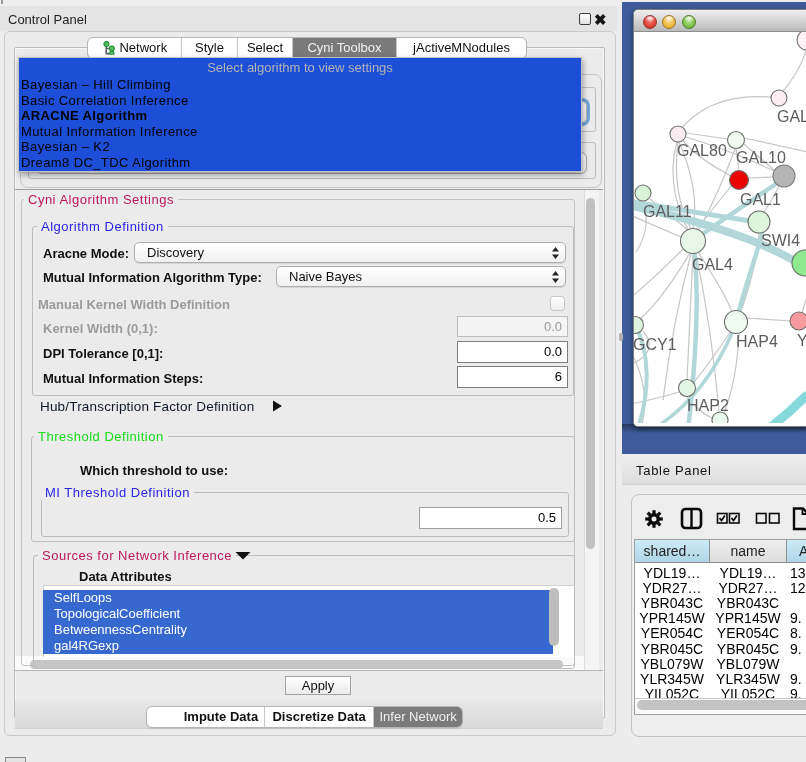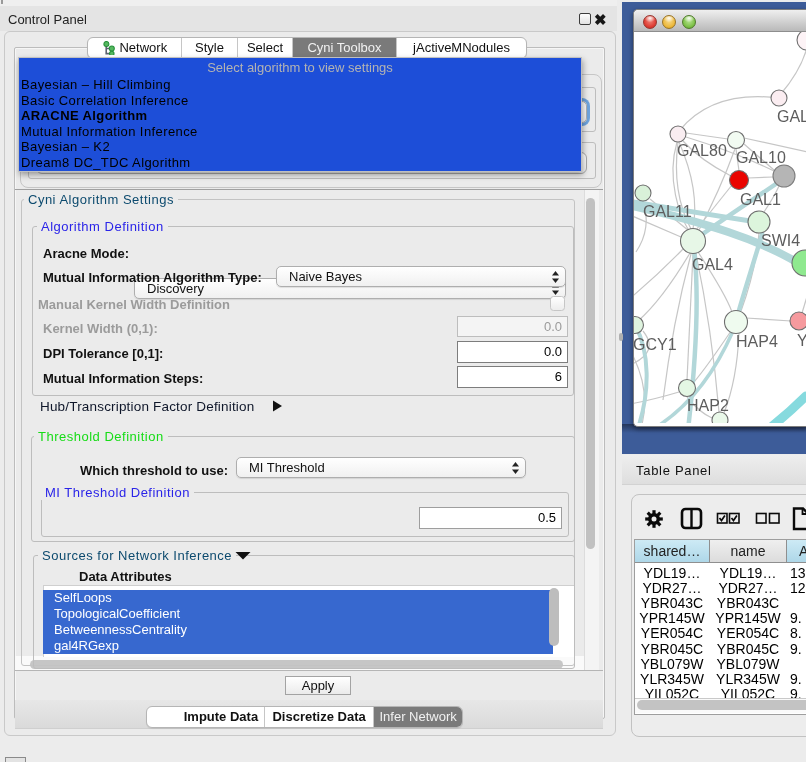--- a/index.html
+++ b/index.html
@@ -2,21 +2,21 @@
 <html><head>
 <meta charset="utf-8">
 <style>
 html,body{margin:0;padding:0;}
 body{font-family:"Liberation Sans",sans-serif;}
 #root{position:relative;width:806px;height:762px;background:#ececec;overflow:hidden;}
 .abs{position:absolute;}
 .lb{position:absolute;font-size:13px;font-weight:bold;color:#111;white-space:nowrap;}
 .pl{position:absolute;font-size:13px;color:#111;white-space:nowrap;}
 .grp{position:absolute;border:1px solid #bdbdbd;border-radius:3px;}
-.gt{position:absolute;font-size:13px;letter-spacing:.5px;background:#ebebeb;padding:0 4px;white-space:nowrap;line-height:14px;color:#0c4a6e;}
+.gt{position:absolute;font-size:13px;letter-spacing:.5px;background:#ebebeb;padding:0 4px;white-space:nowrap;line-height:14px;color:#be185d;}
 .combo{position:absolute;height:19px;border:1px solid #aeaeae;border-radius:5px;background:linear-gradient(#ffffff,#f0f0f0);box-shadow:0 1px 1px rgba(0,0,0,.10);font-size:13px;color:#111;line-height:19px;padding-left:12px;}
 .carr{position:absolute;right:5px;top:3px;}
 .fld{position:absolute;background:#fff;border:1px solid #7d7d7d;font-size:13px;color:#000;text-align:right;padding-right:5px;}
 .seg{position:absolute;height:20px;background:#fff;border:1px solid #b5b5b5;border-radius:6px;display:flex;overflow:hidden;box-shadow:0 1px 1px rgba(0,0,0,.08);}
 .seg>div{font-size:13px;line-height:20px;text-align:center;color:#111;border-right:1px solid #c6c6c6;}
 .seg>div:last-child{border-right:none;}
 .seg>div.on{background:#7a7a7a;color:#f1f1f1;}
 </style>
 </head>
 <body>
@@ -223,21 +223,21 @@
 <div class="abs" style="left:30px;top:660px;width:533px;height:9px;border-radius:5px;background:#c6c6c6;"></div>
 <div class="abs" style="left:15px;top:670px;width:588px;height:1px;background:#b5b5b5;"></div>
 
 <div class="grp" style="left:21px;top:199px;width:552px;height:465px;border-color:#c3c3c3;"></div>
 <div class="gt" style="left:24px;top:193px;">Cyni Algorithm Settings</div>
 
 <div class="grp" style="left:32px;top:226px;width:540px;height:168px;"></div>
 <div class="gt" style="left:37px;top:220px;color:#2a24e8;">Algorithm Definition</div>
 
 <div class="lb" style="left:43px;top:246px;">Aracne Mode:</div>
-<div class="combo" style="left:134px;top:242px;width:418px;margin-top:36px;">Discovery<svg class="carr" width="9" height="14" viewBox="0 0 9 14">
+<div class="combo" style="left:134px;top:242px;width:418px;">Discovery<svg class="carr" width="9" height="14" viewBox="0 0 9 14">
         <path d="M4.5,1 L8,5.5 H1z" fill="#222"></path>
         <path d="M4.5,13 L1,8.5 H8z" fill="#222"></path>
       </svg></div>
 <div class="lb" style="left:43px;top:270px;">Mutual Information Algorithm Type:</div>
 <div class="combo" style="left:276px;top:266px;width:276px;">Naive Bayes<svg class="carr" width="9" height="14" viewBox="0 0 9 14">
         <path d="M4.5,1 L8,5.5 H1z" fill="#222"></path>
         <path d="M4.5,13 L1,8.5 H8z" fill="#222"></path>
       </svg></div>
 <div class="lb" style="left:38px;top:297px;color:#9b9b9b;">Manual Kernel Width Definition</div>
 <div class="abs" style="left:550px;top:296px;width:13px;height:13px;border:1.5px solid #c6c6c6;border-radius:3.5px;background:linear-gradient(#fff,#ededed);"></div>
@@ -249,24 +249,20 @@
 <div class="fld" style="left:457px;top:366px;width:104px;height:20px;line-height:20px;">6</div>
 
 <div class="pl" style="left:40px;top:399px;font-size:13.5px;letter-spacing:.18px;color:#0f172a;">Hub/Transcription Factor Definition</div>
 <svg class="abs" style="left:272px;top:400px;" width="11" height="12" viewBox="0 0 11 12">
       <path d="M1,.5 L10,6 L1,11.5z" fill="#111"></path>
     </svg>
 
 <div class="grp" style="left:31px;top:436px;width:542px;height:104px;"></div>
 <div class="gt" style="left:34px;top:430px;color:#16dc16;">Threshold Definition</div>
 <div class="lb" style="left:80px;top:463px;">Which threshold to use:</div>
-<div class="combo" style="left:236px;top:457px;width:276px;">MI Threshold<svg class="carr" width="9" height="14" viewBox="0 0 9 14">
-        <path d="M4.5,1 L8,5.5 H1z" fill="#222"></path>
-        <path d="M4.5,13 L1,8.5 H8z" fill="#222"></path>
-      </svg></div>
 <div class="grp" style="left:41px;top:492px;width:526px;height:43px;"></div>
 <div class="gt" style="left:41px;top:486px;color:#2a24e8;">MI Threshold Definition</div>
 <div class="lb" style="left:49px;top:507px;margin-top:42px;">Mutual Information Threshold:</div>
 <div class="fld" style="left:419px;top:507px;width:136px;height:20px;line-height:20px;border-color:#9e9e9e;">0.5</div>
 
 <div class="grp" style="left:33px;top:555px;width:540px;height:112px;"></div>
 <div class="gt" style="left:38px;top:549px;">Sources for Network Inference</div>
 <svg class="abs" style="left:235px;top:551px;" width="16" height="9" viewBox="0 0 16 9">
       <path d="M.5,1 H15.5 L8,8.5z" fill="#111"></path>
     </svg>

